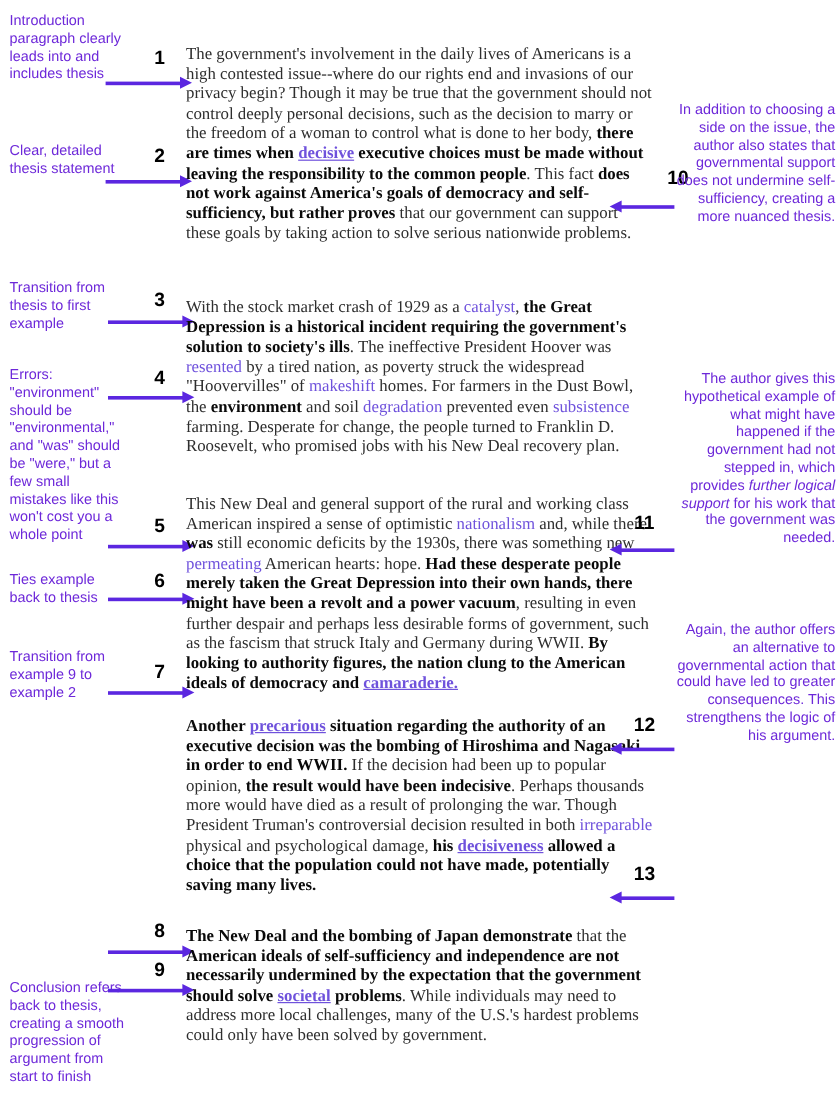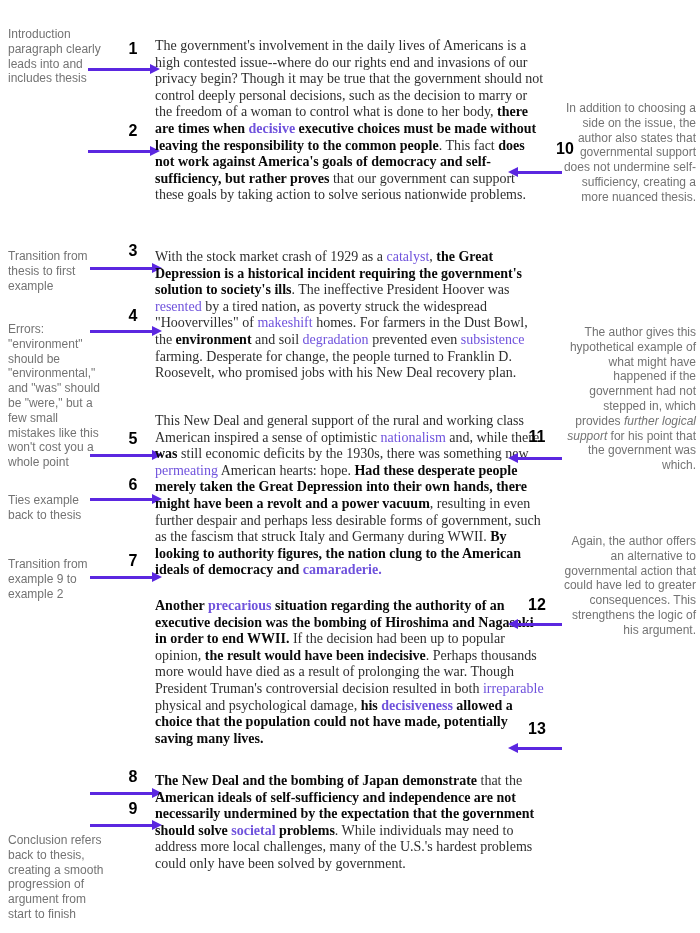--- a/index.html
+++ b/index.html
@@ -6,21 +6,21 @@
     --arrow:#5b27e0;
     --vocab:#6f52dc;
   }
   html,body{margin:0;padding:0;background:#fff;}
   #page{
     position:relative;width:700px;height:933px;background:#ffffff;
     overflow:hidden;font-family:"Liberation Sans",sans-serif;
   }
   
   .note{
-    position:absolute;font-size:12px;line-height:14.8px;color:#737373;margin-top:17px;
+    position:absolute;font-size:12px;line-height:14.8px;color:#6d28d9;
   }
   .note-left{left:8px;width:98px;text-align:left;}
   .note-right{left:560px;width:136px;text-align:right;}
   .seg-i{font-style:italic;}
   
   .num{
     position:absolute;font-size:16px;font-weight:bold;color:#000;
     text-align:center;width:30px;
   }
   
@@ -33,28 +33,29 @@
   .arrow-left .shaft{left:8px;right:0;}
   .arrow-left .head{left:0;border-right:10px solid var(--arrow);}
   
   .essay-p{
     position:absolute;left:155px;width:390px;margin:0;
     font-family:"Liberation Serif","DejaVu Serif",serif;
     font-size:14px;line-height:16.6px;color:#2e2e2e;text-align:left;
   }
   .seg-b{font-weight:bold;color:#0a0a0a;}
   .seg-v{color:var(--vocab);}
-  .seg-vb{color:var(--vocab);font-weight:bold;}
+  .seg-vb{color:var(--vocab);font-weight:bold;text-decoration:underline;}
 </style>
 </head>
 <body>
 
 <div id="page">
 
   <div class="note note-left" style="top:10px">Introduction paragraph clearly leads into and includes thesis</div>
+  <div class="note note-left" style="top:118px">Clear, detailed thesis statement</div>
   <div class="note note-left" style="top:232px">Transition from thesis to first example</div>
   <div class="note note-left" style="top:305px">Errors: "environment" should be "environmental," and "was" should be "were," but a few small mistakes like this won't cost you a whole point</div>
   <div class="note note-left" style="top:476px">Ties example back to thesis</div>
   <div class="note note-left" style="top:540px">Transition from example 9 to example 2</div>
   <div class="note note-left" style="top:816px">Conclusion refers back to thesis, creating a smooth progression of argument from start to finish</div>
 
   <div class="num" style="left:118px;top:40px">1</div>
   <div class="num" style="left:118px;top:122px">2</div>
   <div class="num" style="left:118px;top:242px">3</div>
   <div class="num" style="left:118px;top:307px">4</div>
@@ -123,16 +124,16 @@
   <div class="arrow arrow-left" style="left:508px;top:619px;width:54px">
       <span class="shaft"></span>
       <span class="head"></span>
     </div>
   <div class="arrow arrow-left" style="left:508px;top:743px;width:54px">
       <span class="shaft"></span>
       <span class="head"></span>
     </div>
 
   <div class="note note-right" style="top:84px"><span class="seg-n">In addition to choosing a side on the issue, the author also states that governmental support does not undermine self-sufficiency, creating a more nuanced thesis.</span></div>
-  <div class="note note-right" style="top:308px"><span class="seg-n">The author gives this hypothetical example of what might have happened if the government had not stepped in, which provides </span><span class="seg-i">further logical support</span><span class="seg-n"> for his point that the government was which.</span></div>
+  <div class="note note-right" style="top:308px"><span class="seg-n">The author gives this hypothetical example of what might have happened if the government had not stepped in, which provides </span><span class="seg-i">further logical support</span><span class="seg-n"> for his work that the government was needed.</span></div>
   <div class="note note-right" style="top:517px"><span class="seg-n">Again, the author offers an alternative to governmental action that could have led to greater consequences. This strengthens the logic of his argument.</span></div>
 
 </div>
 
 </body></html>

